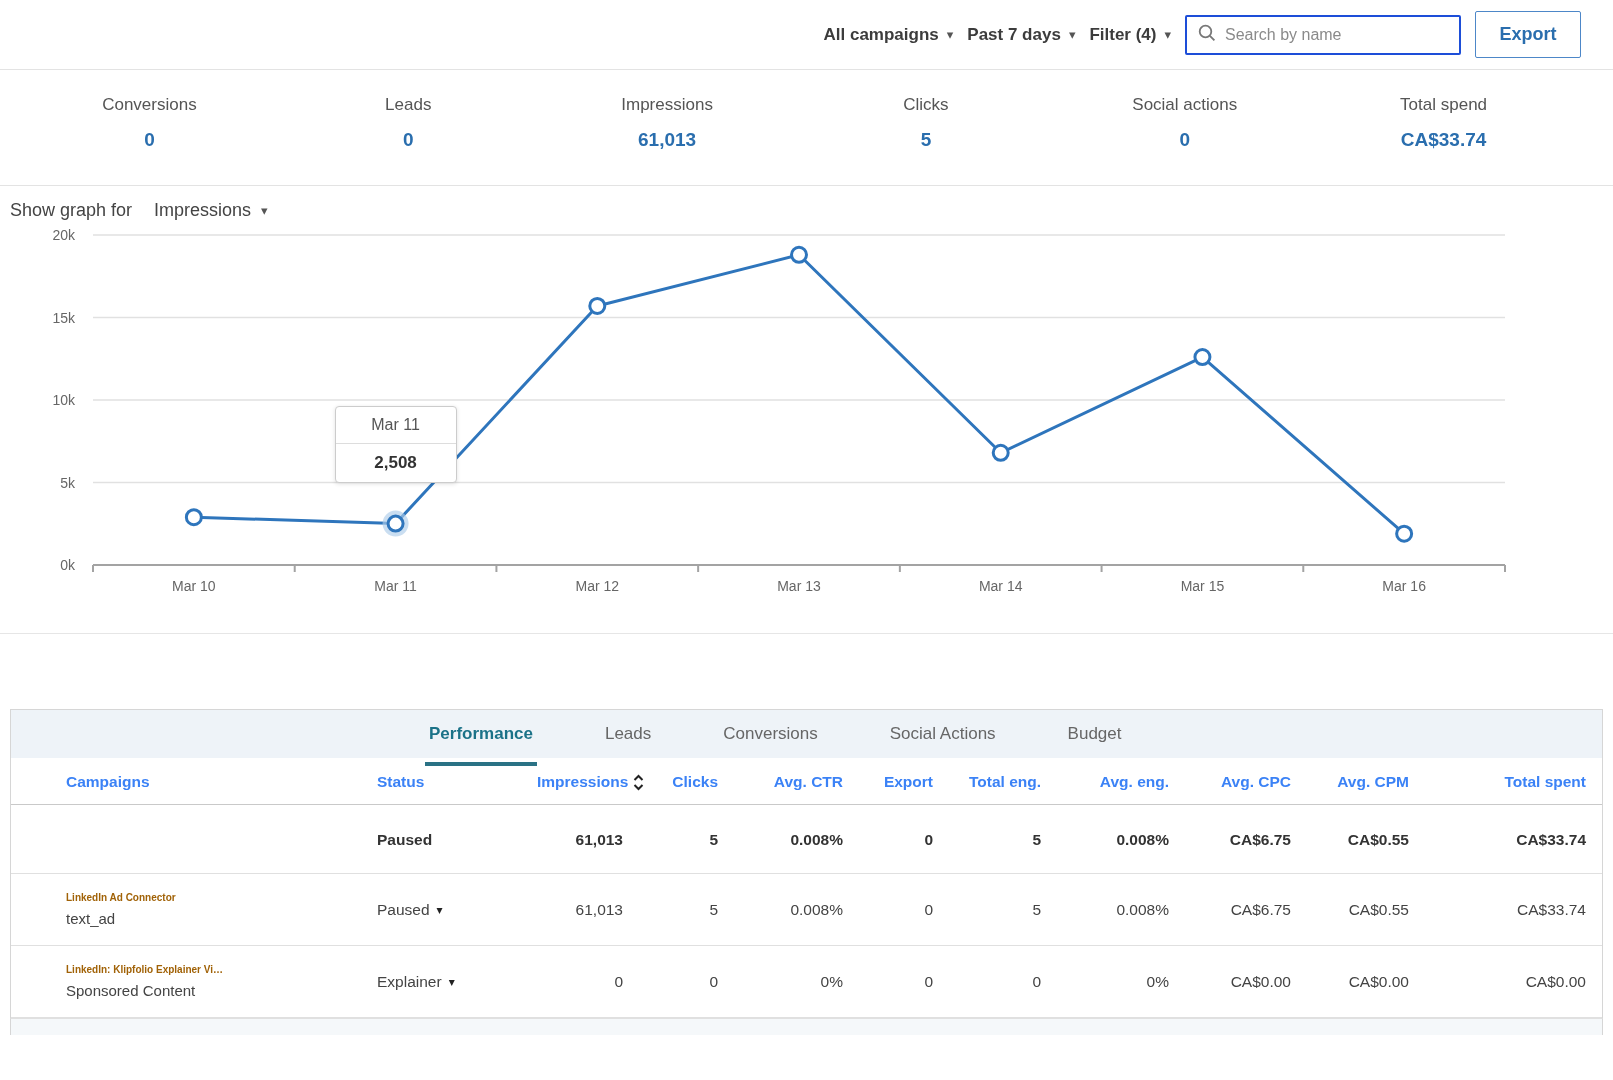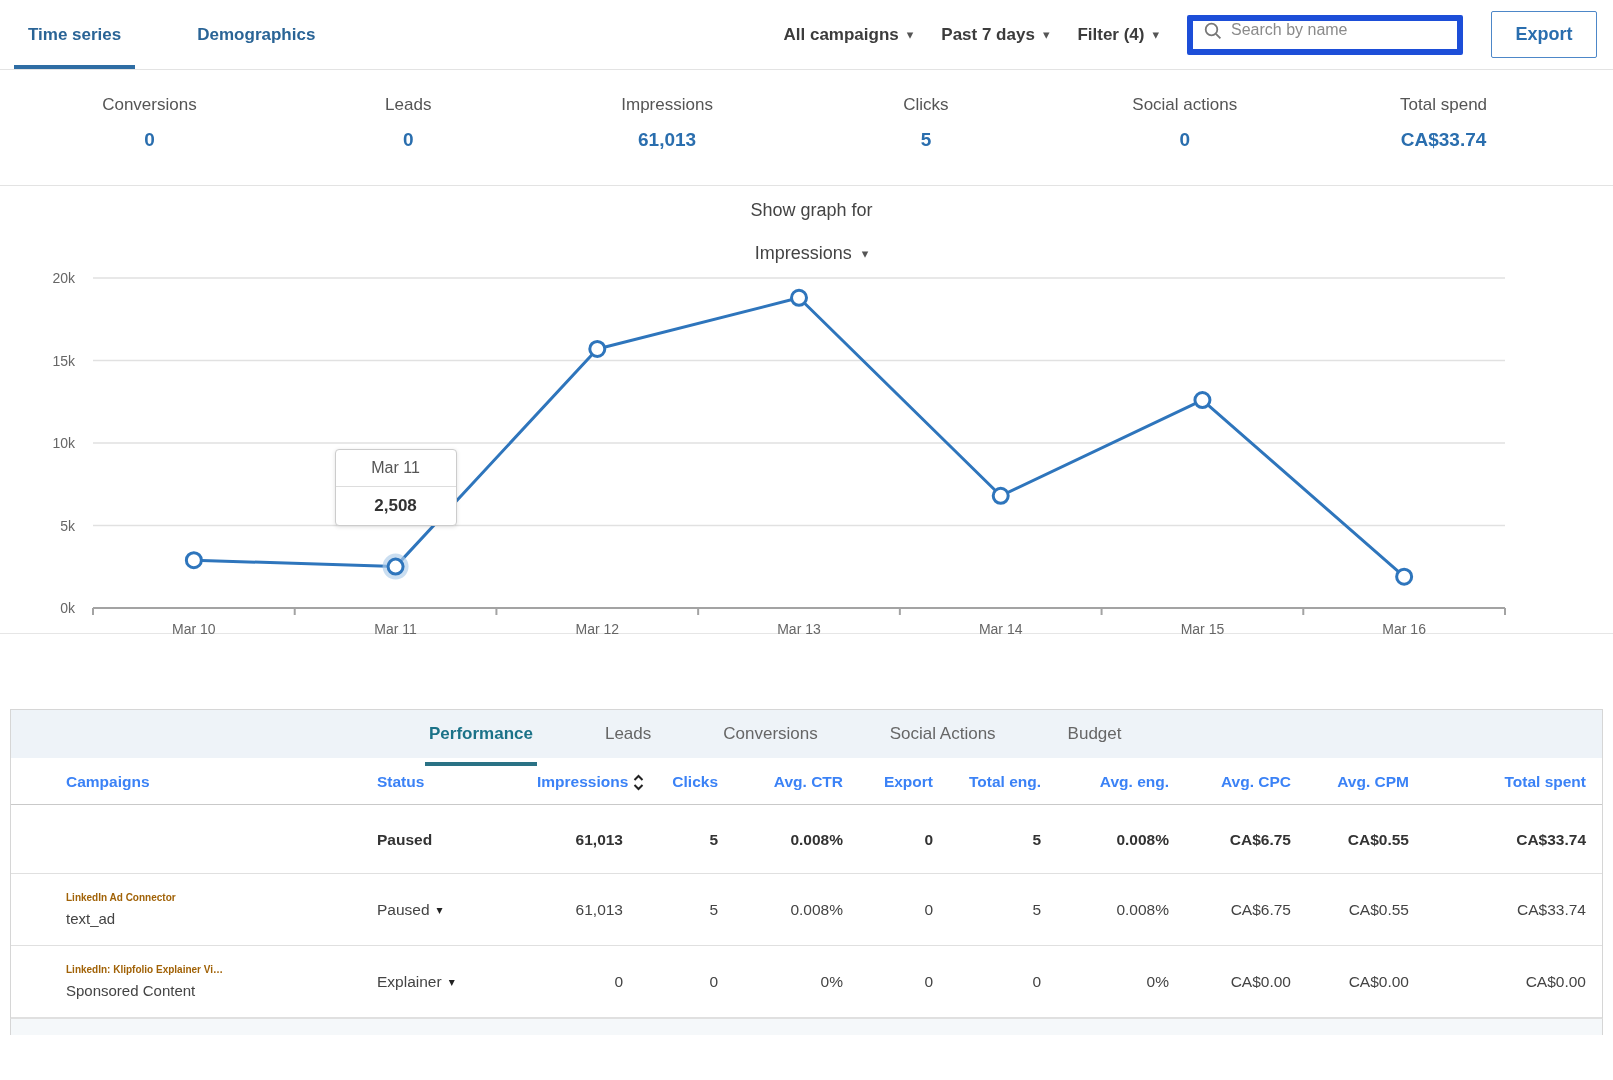--- a/index.html
+++ b/index.html
@@ -7,43 +7,43 @@
     font-family:"Liberation Sans","DejaVu Sans",sans-serif; color:#444; }
 
   
   .topnav { position:relative; height:70px; border-bottom:1px solid #e3e3e3;
     display:flex; align-items:stretch; }
   .nav-tabs { display:flex; padding-left:14px; }
   .nav-tab { position:relative; display:flex; align-items:center; padding:0 14px;
     margin-right:48px; font-size:17px; font-weight:700; color:#2a6496; cursor:pointer; }
   .nav-tab.active::after { content:""; position:absolute; left:0; right:0; bottom:0;
     height:4px; background:#2e6da4; }
-  .toolbar { margin-left:auto; display:flex; align-items:center; gap:28px; padding-right:16px; }
+  .toolbar { margin-left:auto; display:flex; align-items:center; gap:14px; padding-right:32px; }
   .dd { display:flex; align-items:center; gap:8px; font-size:17px; font-weight:700;
     color:#3c3c3c; cursor:pointer; white-space:nowrap; }
   .dd .caret { font-size:13px; color:#555; }
-  .searchbox { display:flex; align-items:flex-start; width:276px; height:40px;
-    border:6px solid #1d4ed8; border-radius:2px; background:#fff; padding:0 10px; gap:8px; }
+  .searchbox { display:flex; align-items:center; width:276px; height:40px;
+    border:2px solid #1d4ed8; border-radius:2px; background:#fff; padding:0 10px; gap:8px; }
   .searchbox input { border:none; outline:none; flex:1; font-size:16px; color:#444;
     font-family:inherit; background:transparent; }
   .searchbox input::placeholder { color:#8a8a8a; }
   .export-btn { height:47px; min-width:106px; background:#fff; border:1px solid #4d87c8;
     border-radius:2px; color:#2a6eae; font-size:18px; font-weight:700;
     font-family:inherit; cursor:pointer; }
 
   
   .metrics { height:116px; border-bottom:1px solid #e3e3e3; display:grid;
     grid-template-columns:repeat(6,1fr); padding:0 40px 0 20px; }
   .metric { text-align:center; padding-top:25px; cursor:pointer; }
   .metric .m-label { font-size:17px; color:#555; }
   .metric .m-value { font-size:19px; font-weight:700; color:#2a6eae; margin-top:14px; }
 
   
   .graph-section { position:relative; border-bottom:1px solid #e6e6e6; height:448px; }
-  .graph-controls { display:flex; align-items:center; padding:14px 0 0 10px; gap:22px;flex-direction:column; }
+  .graph-controls { display:flex; align-items:center; padding:14px 0 0 10px; gap:22px; }
   .graph-controls .gc-label { font-size:18px; color:#444; }
   .graph-controls .gc-select { display:flex; align-items:center; gap:10px; font-size:18px;
     color:#444; cursor:pointer; }
   .graph-controls .gc-select .caret { font-size:13px; color:#555; }
   .chart-wrap { position:relative; width:1613px; height:400px; margin-top:-4px; }
   .chart-tooltip { position:absolute; width:122px; background:#fff; border:1px solid #ccc;
     border-radius:4px; box-shadow:0 1px 4px rgba(0,0,0,.12); text-align:center; z-index:5; }
   .chart-tooltip .tt-date { padding:9px 6px; font-size:16px; color:#555;
     border-bottom:1px solid #ddd; }
   .chart-tooltip .tt-value { padding:9px 6px; font-size:17px; color:#333; font-weight:700; }
@@ -79,28 +79,20 @@
   .sort-icon { display:inline-flex; flex-direction:column; vertical-align:middle;
     margin-left:5px; cursor:pointer; }
   .table-footer-strip { height:17px; background:#f5f8fa; border-top:1px solid #e0e0e0;
     margin:0 10px; border-left:1px solid #d6d6d6; border-right:1px solid #d6d6d6; }
   .svg-icon { display:inline-block; }
 </style>
 </head>
 <body>
 
 <div class="topnav">
-  <div class="nav-tabs">
-    <div class="nav-tab active">
-      <span>Time series</span>
-    </div>
-    <div class="nav-tab">
-      <span>Demographics</span>
-    </div>
-  </div>
   <div class="toolbar">
     <div class="dd">
       <span>All campaigns</span>
       <span class="caret">▾</span>
     </div>
     <div class="dd">
       <span>Past 7 days</span>
       <span class="caret">▾</span>
     </div>
     <div class="dd">

